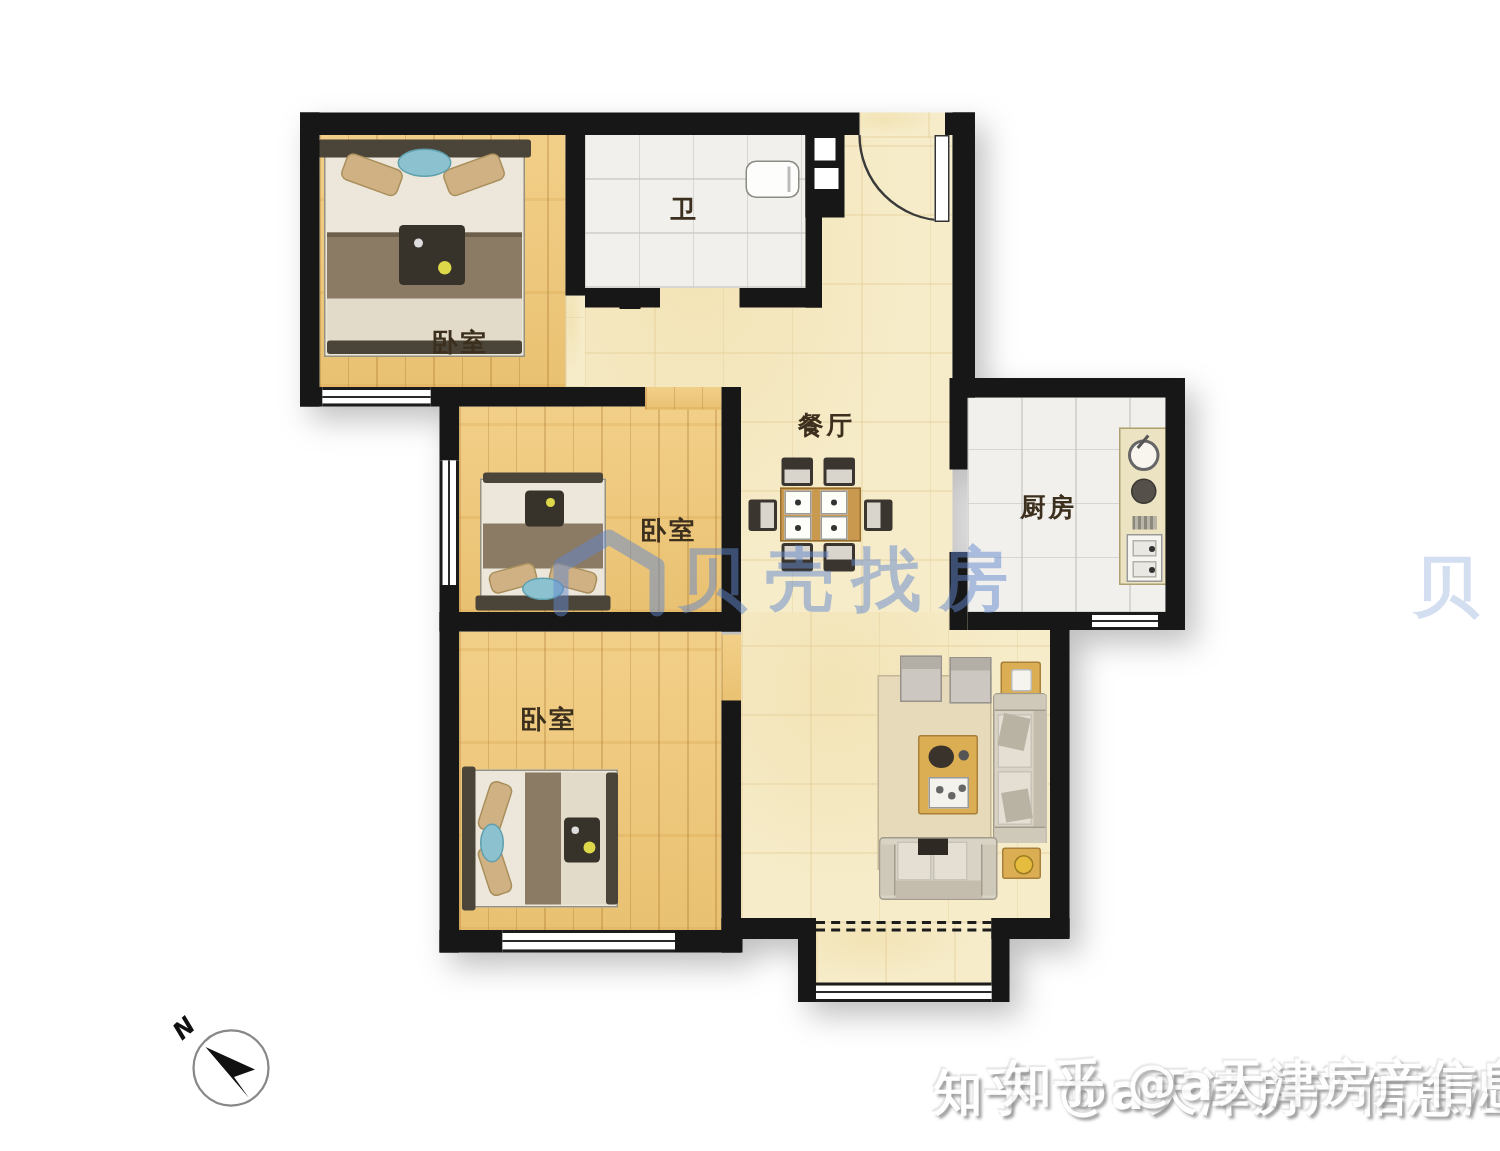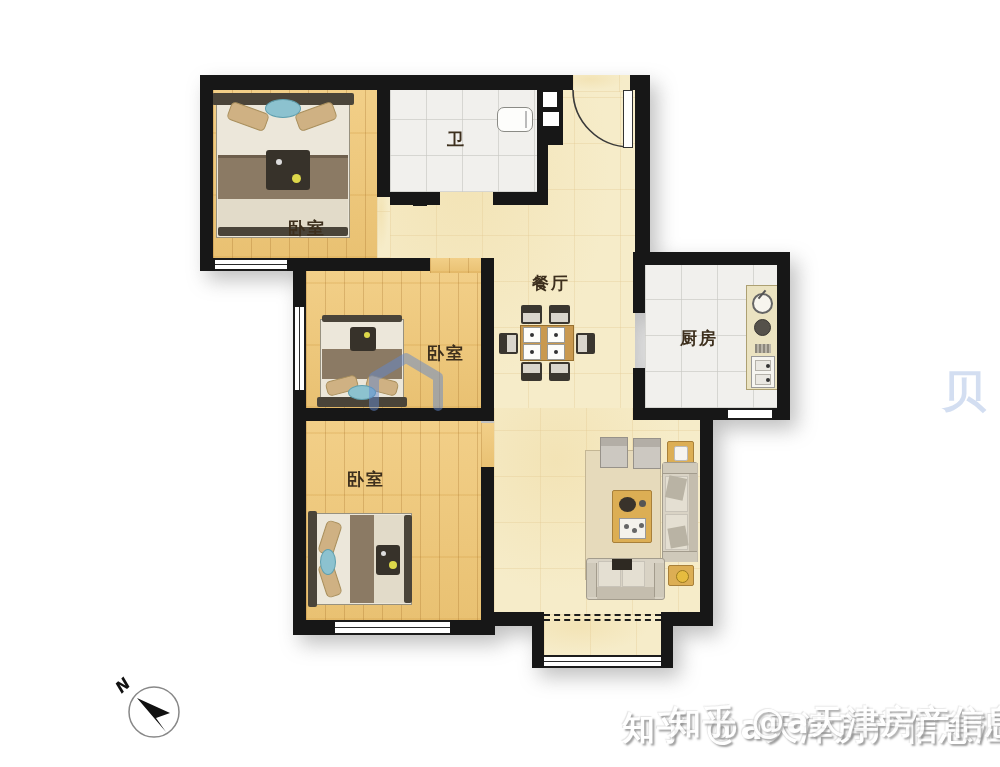--- a/index.html
+++ b/index.html
@@ -270,20 +270,21 @@
     <div class="rlabel" style="left:447px;top:128px">卫</div>
     <div class="rlabel" style="left:532px;top:272px">餐厅</div>
     <div class="rlabel" style="left:680px;top:327px">厨房</div>
     <div class="rlabel" style="left:427px;top:342px">卧室</div>
     <div class="rlabel" style="left:347px;top:468px">卧室</div>
   </div>
 
   <svg class="abs" style="left:360px;top:350px;width:95px;height:65px;pointer-events:none">
     <path d="M 14 56 L 14 27 L 46 8 L 78 27 L 78 56" fill="none" stroke="rgba(98,135,205,.5)" stroke-width="10" stroke-linejoin="round" stroke-linecap="round"></path>
   </svg>
+  <div class="brand-text" style="left:452px;top:356px">贝壳找房</div>
   <div class="brand-partial" style="left:942px;top:362px">贝</div>
 
   <div class="abs" style="left:100px;top:660px;width:100px;height:100px">
     <svg style="position:absolute;left:0;top:0;width:100px;height:100px">
       <circle cx="54" cy="52" r="25" fill="#fff" stroke="#888" stroke-width="1.5"></circle>
       <polygon points="37,38 70,53 56,58 66,72" fill="#111"></polygon>
     </svg>
     <span class="nletter" style="left:16px;top:16px;transform:rotate(-42deg)">N</span>
   </div>
 

